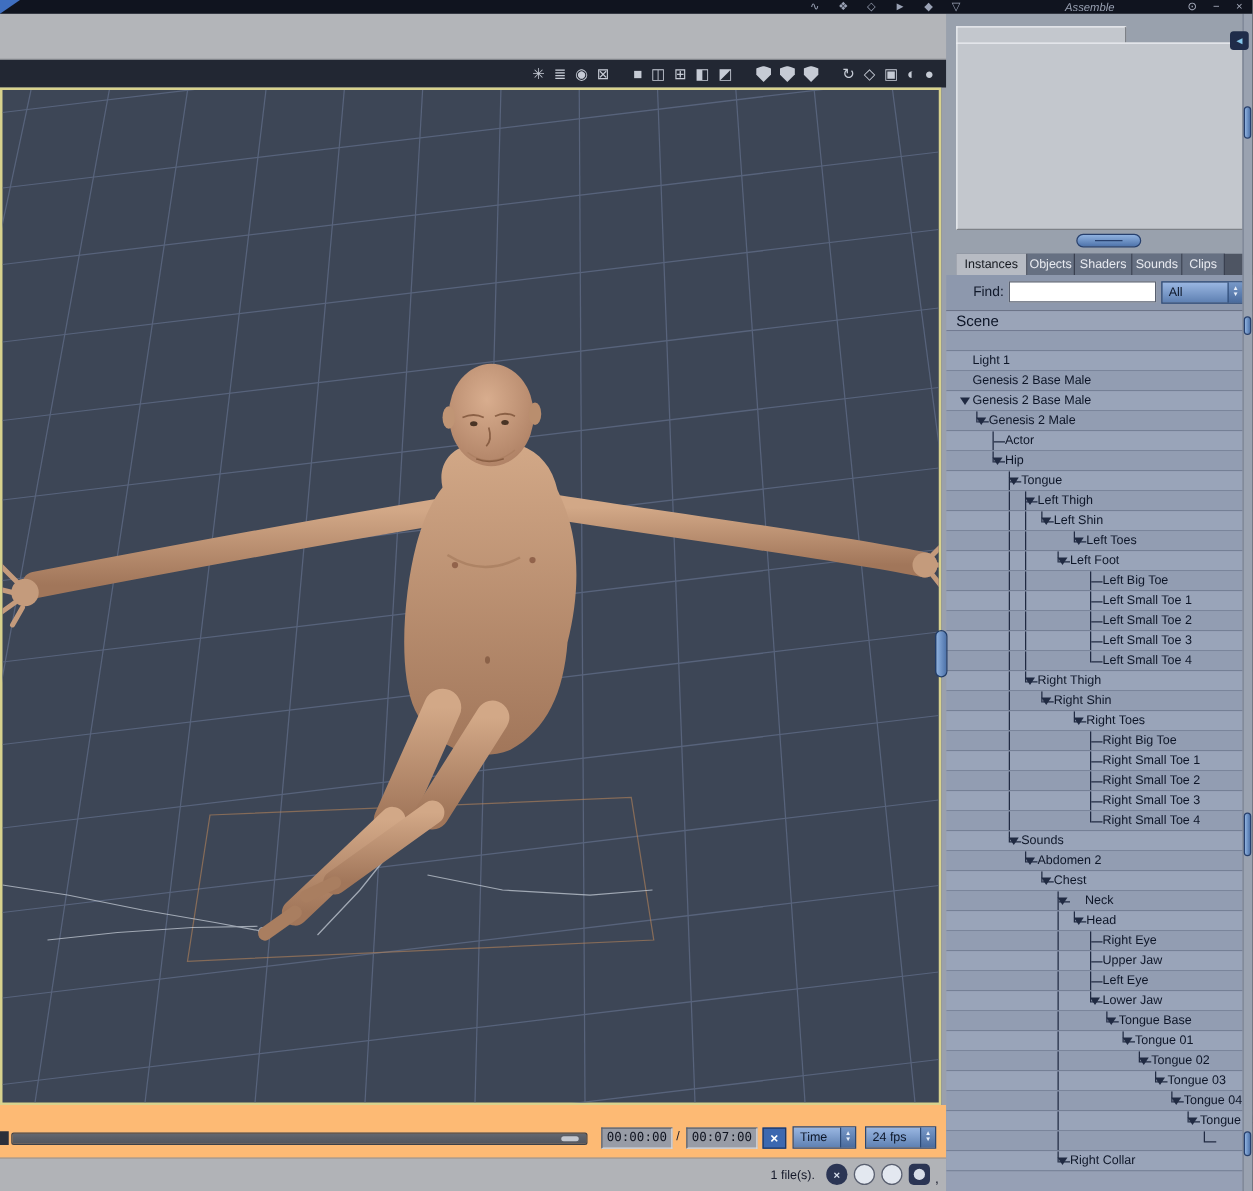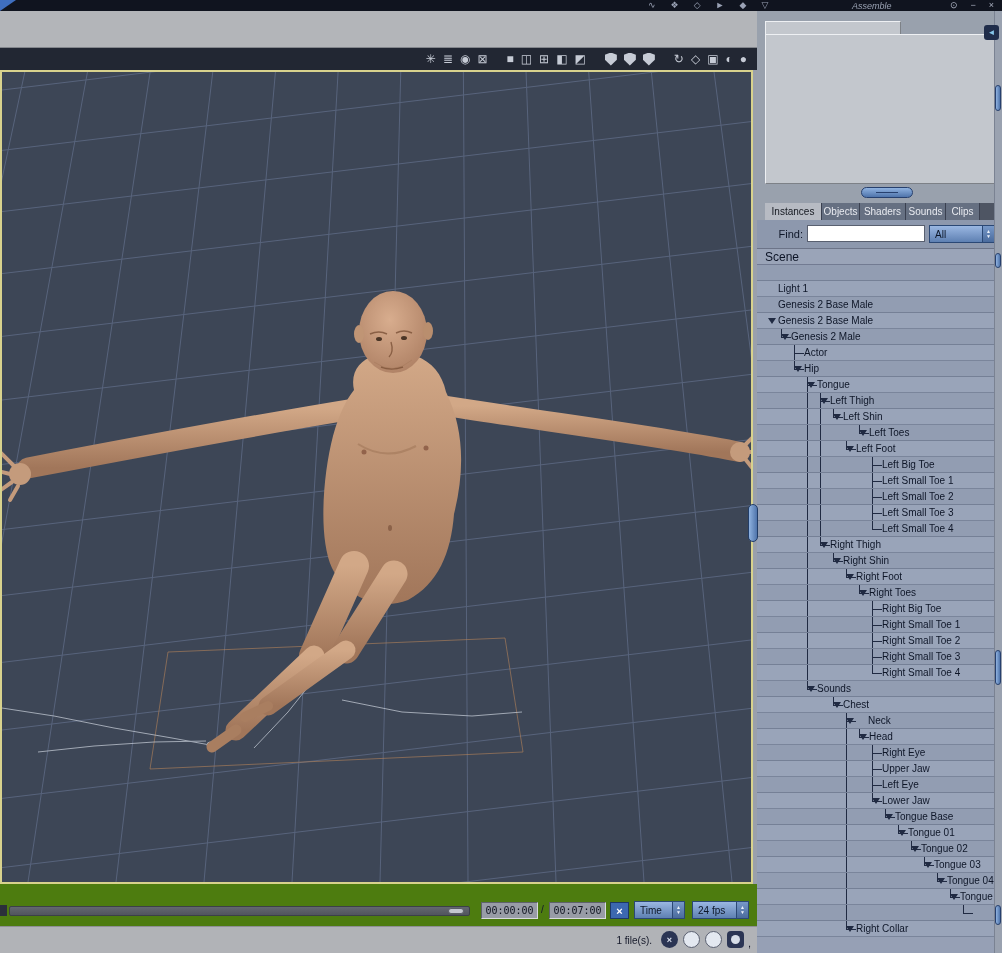--- a/index.html
+++ b/index.html
@@ -29,21 +29,21 @@
 
   #viewport{position:absolute;left:0;top:70px;width:753px;height:814px;background:#3d4656;
             border:2px solid #d8d28d;box-sizing:border-box;}
   #vp-canvas{display:block;width:749px;height:810px;}
 
   #vp-splitter{position:absolute;left:748px;top:504px;width:10px;height:38px;border-radius:5px;
                background:linear-gradient(90deg,#8fb2e0,#4f74ab);border:1px solid #223d68;
                box-sizing:border-box;z-index:15;}
 
   
-  #timeline{position:absolute;left:0;top:884px;width:757px;height:43px;background:#4d7c0f;
+  #timeline{position:absolute;left:0;top:884px;width:757px;height:43px;background:#fdba74;
             border-bottom:1px solid #8e9094;box-sizing:border-box;}
   #tl-leftbox{position:absolute;left:0;top:21px;width:7px;height:11px;background:#2b2f3a;}
   #tl-track{position:absolute;left:9px;top:22px;width:461px;height:10px;border-radius:2px;
             background:linear-gradient(#63676f,#51555d);border:1px solid #3c4048;box-sizing:border-box;}
   #tl-handle{position:absolute;left:438px;top:1px;width:16px;height:6px;background:#c3c7cf;
              border:1px solid #5a5e66;border-radius:3px;box-sizing:border-box;}
   .time-field{position:absolute;top:18px;width:57px;height:17px;background:#989ca6;
               border:1px solid;border-color:#5e626a #d8dade #d8dade #5e626a;box-sizing:border-box;
               font-family:"DejaVu Sans Mono",monospace;font-size:10px;color:#101420;
               display:flex;align-items:center;justify-content:center;}
@@ -454,27 +454,20 @@
           </div>
           <div class="trow">
             <span class="tguide" style="left: 50px;"></span>
             <span class="tguide" style="left: 76px; height: 9px;"></span>
             <span class="thline" style="left: 77px; width: 9px;"></span>
             <span class="ttri" style="left: 76px;"></span>
             <span class="tlabel" style="left: 86px;">Right Shin</span>
           </div>
           <div class="trow">
             <span class="tguide" style="left: 50px;"></span>
-            <span class="tguide" style="left: 89px; height: 9px;"></span>
-            <span class="thline" style="left: 90px; width: 9px;"></span>
-            <span class="ttri" style="left: 89px;"></span>
-            <span class="tlabel" style="left: 99px;">Right Foot</span>
-          </div>
-          <div class="trow">
-            <span class="tguide" style="left: 50px;"></span>
             <span class="tguide" style="left: 102px; height: 9px;"></span>
             <span class="thline" style="left: 103px; width: 9px;"></span>
             <span class="ttri" style="left: 102px;"></span>
             <span class="tlabel" style="left: 112px;">Right Toes</span>
           </div>
           <div class="trow">
             <span class="tguide" style="left: 50px;"></span>
             <span class="tguide" style="left: 115px;"></span>
             <span class="thline" style="left: 116px; width: 9px;"></span>
             <span class="tlabel" style="left: 125px;">Right Big Toe</span>
@@ -501,20 +494,26 @@
             <span class="tguide" style="left: 50px;"></span>
             <span class="tguide" style="left: 115px; height: 9px;"></span>
             <span class="thline" style="left: 116px; width: 9px;"></span>
             <span class="tlabel" style="left: 125px;">Right Small Toe 4</span>
           </div>
           <div class="trow">
             <span class="tguide" style="left: 50px; height: 9px;"></span>
             <span class="thline" style="left: 51px; width: 9px;"></span>
             <span class="ttri" style="left: 50px;"></span>
             <span class="tlabel" style="left: 60px;">Sounds</span>
+          </div>
+          <div class="trow">
+            <span class="tguide" style="left: 63px; height: 9px;"></span>
+            <span class="thline" style="left: 64px; width: 9px;"></span>
+            <span class="ttri" style="left: 63px;"></span>
+            <span class="tlabel" style="left: 73px;">Abdomen 2</span>
           </div>
           <div class="trow">
             <span class="tguide" style="left: 76px; height: 9px;"></span>
             <span class="thline" style="left: 77px; width: 9px;"></span>
             <span class="ttri" style="left: 76px;"></span>
             <span class="tlabel" style="left: 86px;">Chest</span>
           </div>
           <div class="trow">
             <span class="tguide" style="left: 89px;"></span>
             <span class="thline" style="left: 90px; width: 9px;"></span>

